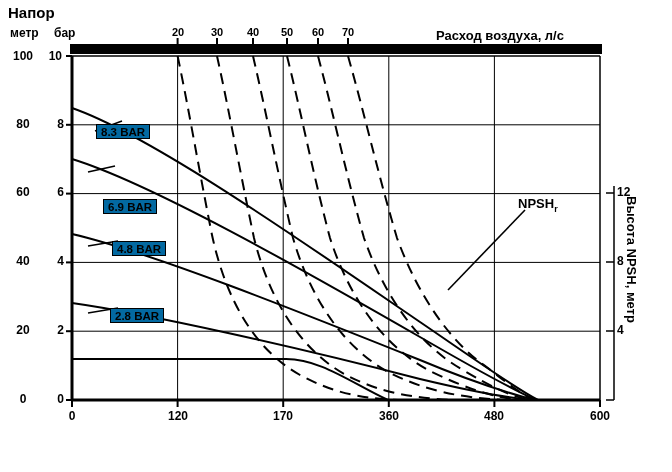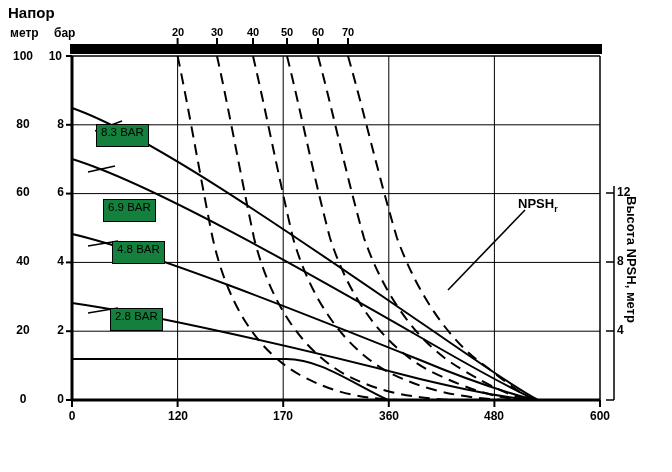--- a/index.html
+++ b/index.html
@@ -68,24 +68,24 @@
     font-size: 11px; font-weight: bold;
     text-align: center; width: 30px;
   }
   .tick-right {
     font-size: 12px; font-weight: bold;
     text-align: left; width: 20px;
   }
   
   .curve-label {
     font-size: 11.5px;
-    font-weight: normal;
-    background: #15803d;
+    font-weight: bold;
+    background: #0369a1;
     border: 1.5px solid #000000;
-    padding: 1px 4px 8px 4px;
+    padding: 1px 4px 0 4px;
     line-height: 12px;
   }
   #npsh-label {
     font-size: 13px;
     font-weight: bold;
   }
   #npsh-label sub {
     font-size: 9px;
   }
   svg { position: absolute; left: 0; top: 0; }
@@ -180,20 +180,21 @@
       <line x1="88" y1="172" x2="115" y2="166"></line>
       <line x1="88" y1="246" x2="118" y2="241"></line>
       <line x1="88" y1="313" x2="118" y2="308"></line>
       <line x1="525" y1="210" x2="448" y2="290"></line>
     </g>
   </svg>
 
   <div class="lbl" id="title-napor">Напор</div>
   <div class="lbl" id="unit-metr">метр</div>
   <div class="lbl" id="unit-bar">бар</div>
+  <div class="lbl" id="top-axis-title">Расход воздуха, л/с</div>
   <div class="lbl" id="right-axis-title">Высота NPSH, метр</div>
 
   <div class="lbl tick-left" style="left:10px; top:392px;">0</div>
   <div class="lbl tick-left" style="left:10px; top:323px;">20</div>
   <div class="lbl tick-left" style="left:10px; top:254px;">40</div>
   <div class="lbl tick-left" style="left:10px; top:185px;">60</div>
   <div class="lbl tick-left" style="left:10px; top:117px;">80</div>
   <div class="lbl tick-left" style="left:10px; top:49px;">100</div>
 
   <div class="lbl tick-bar" style="left:50px; top:392px;">0</div>

